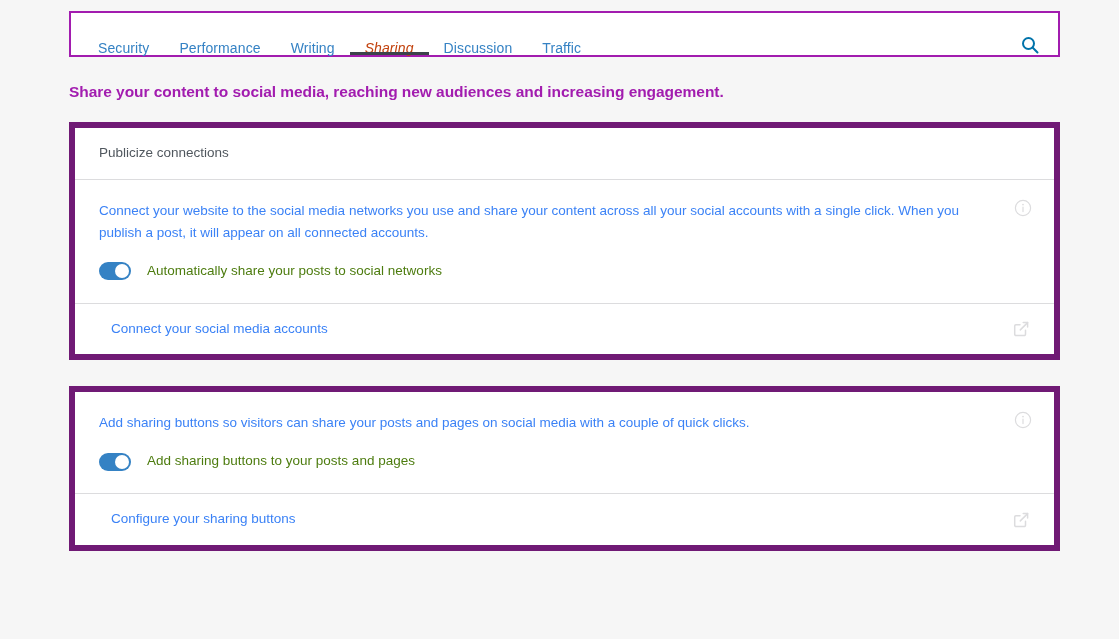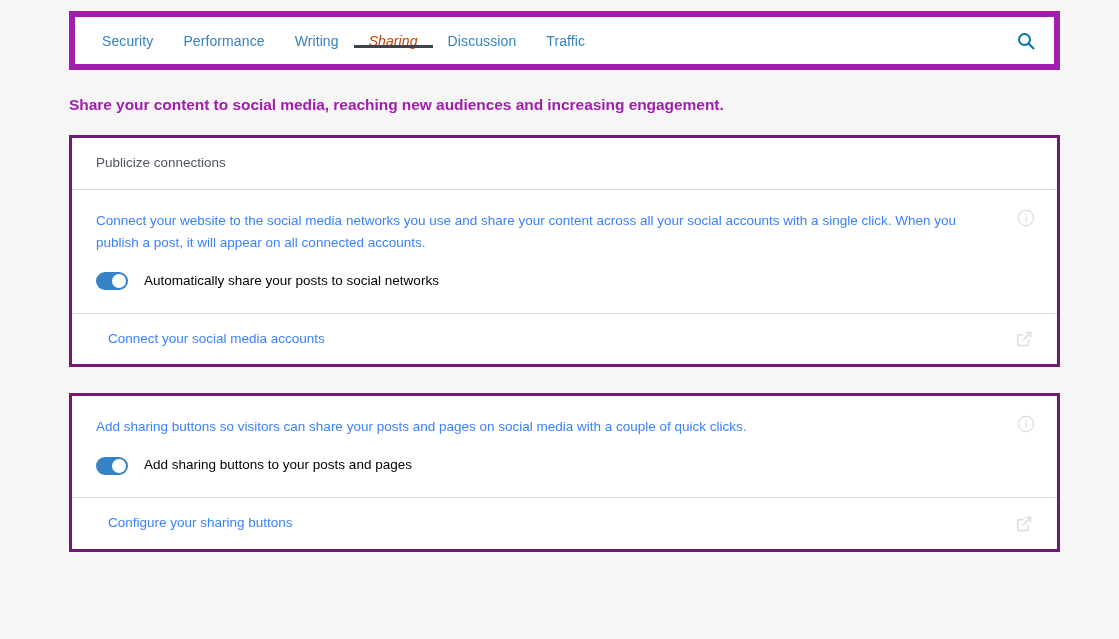--- a/index.html
+++ b/index.html
@@ -26,24 +26,24 @@
   .content {
     position: absolute;
     left: 69px;
     top: 11px;
     width: 991px;
   }
 
   
   .tabbar {
     background: #ffffff;
-    border: 6px solid #a21caf;
-    height: 59px;
-    display: flex;
-    align-items: center;
+    border: 2px solid #a21caf;
+    height: 46px;
+    display: flex;
+    align-items: flex-end;
     box-sizing: border-box;
   }
   .tabs {
     display: flex;
     align-items: stretch;
     padding-left: 12px;
     flex: 1 1 auto;
   }
   .tab {
     position: relative;
@@ -88,21 +88,21 @@
     padding: 26px 0 21px 0;
     font-size: 15.5px;
     font-weight: bold;
     color: #a21caf;
     letter-spacing: -0.05px;
   }
 
   
   .card {
     background: #ffffff;
-    border: 3px solid #701a75;
+    border: 6px solid #701a75;
     box-sizing: border-box;
     margin-bottom: 26px;
   }
   .card-header {
     padding: 16px 24px;
     border-bottom: 1px solid #dcdcde;
     font-size: 13.5px;
     color: #50575e;
     line-height: 1.4;
   }
@@ -173,21 +173,21 @@
     top: 2px;
     left: 16px;
     width: 14px;
     height: 14px;
     border-radius: 50%;
     background: #ffffff;
   }
   .toggle-label {
     margin-left: 16px;
     font-size: 13.5px;
-    color: #000000;
+    color: #4d7c0f;
     line-height: 1.4;
     cursor: pointer;
   }
 </style>
 </head>
 <body>
 
 <div class="page">
   <div class="content">
 

